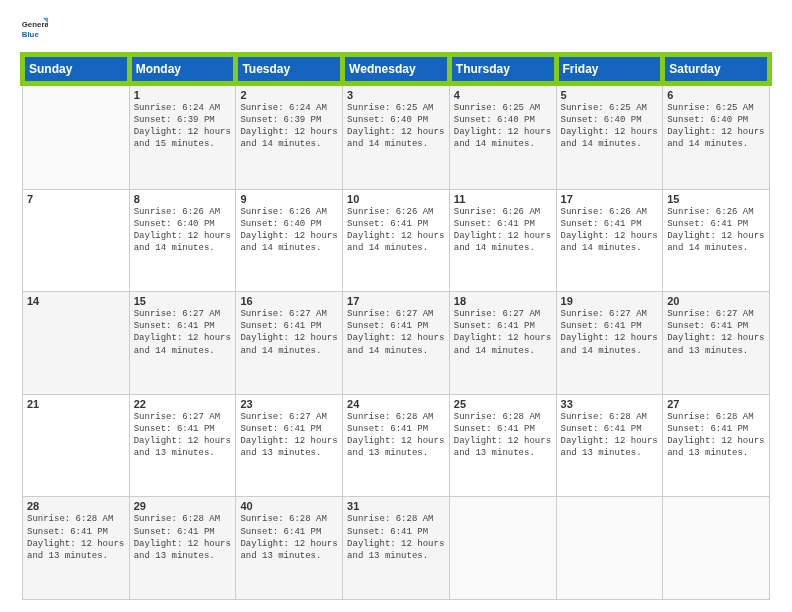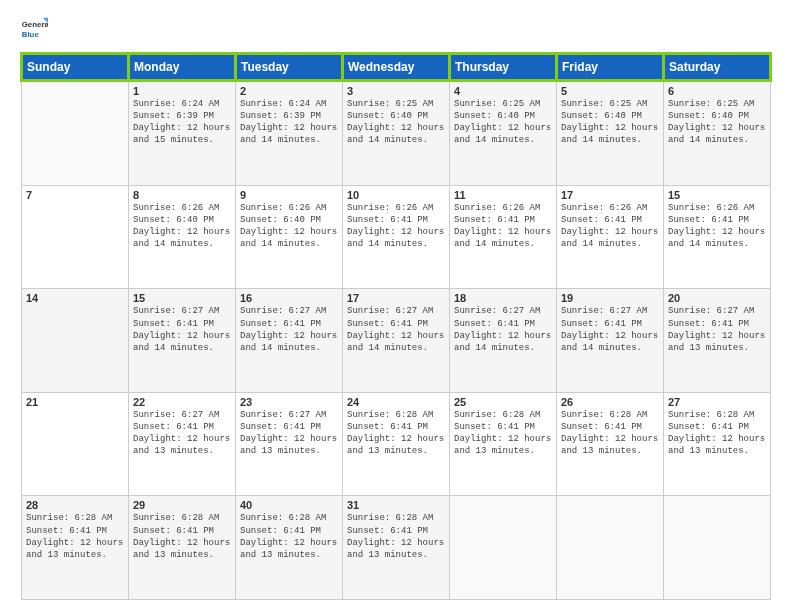--- a/index.html
+++ b/index.html
@@ -60,21 +60,21 @@
       width: 100%;
       table-layout: fixed;
     }
     .calendar th {
       background-color: #1565c0;
       color: #fff;
       font-size: 12px;
       font-weight: bold;
       padding: 5px 4px;
       text-align: left;
-      border: 3px solid #84cc16;
+      border: 5px solid #84cc16;
     }
     .calendar td {
       border: 1px solid #ccc;
       vertical-align: top;
       padding: 3px 4px;
       font-size: 9.5px;
       color: #333;
       background: #fff;
     }
     .calendar tr:nth-child(odd) td {
@@ -300,21 +300,21 @@
 and 13 minutes.</div>
           </td>
           <td>
             <span class="day-number">25</span>
             <div class="day-info" style="white-space: pre-line;">Sunrise: 6:28 AM
 Sunset: 6:41 PM
 Daylight: 12 hours
 and 13 minutes.</div>
           </td>
           <td>
-            <span class="day-number">26</span>
+            <span class="day-number">33</span>
             <div class="day-info" style="white-space: pre-line;">Sunrise: 6:28 AM
 Sunset: 6:41 PM
 Daylight: 12 hours
 and 13 minutes.</div>
           </td>
           <td>
             <span class="day-number">27</span>
             <div class="day-info" style="white-space: pre-line;">Sunrise: 6:28 AM
 Sunset: 6:41 PM
 Daylight: 12 hours

